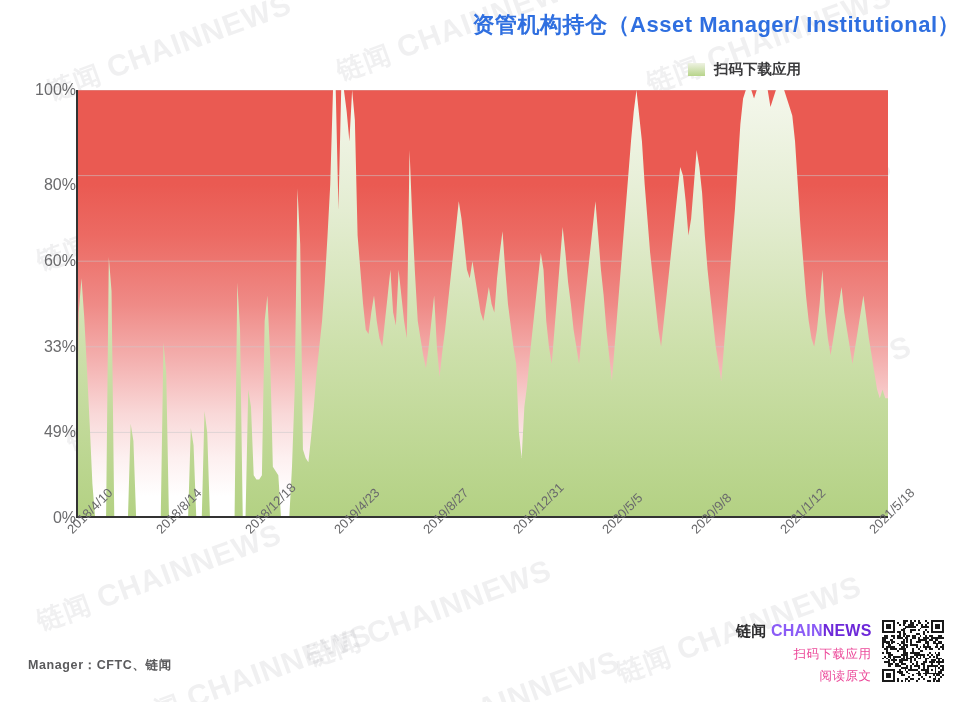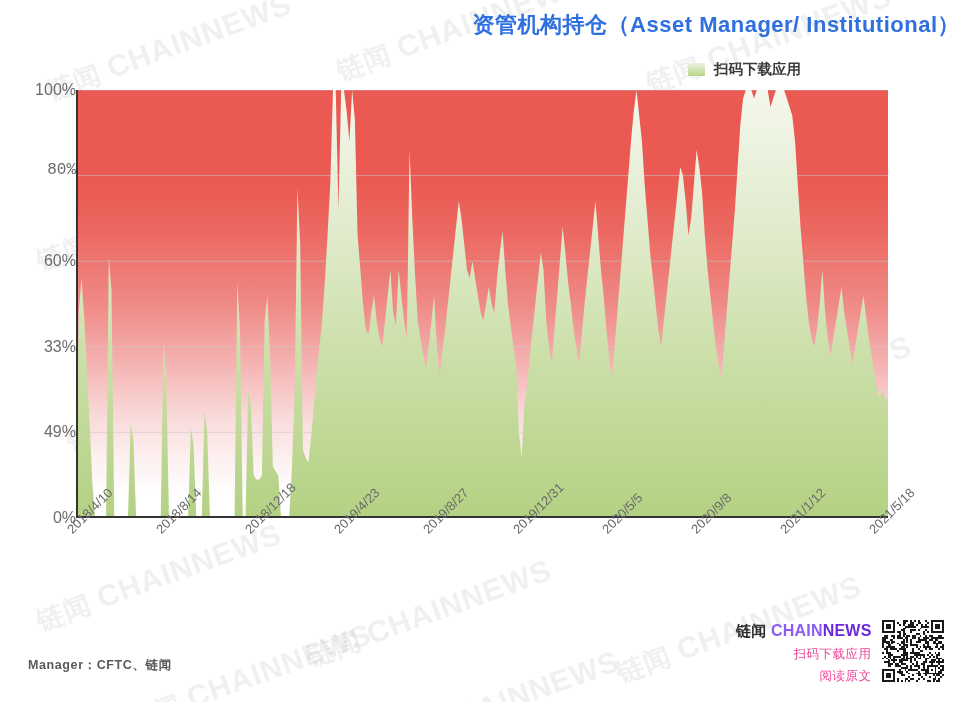--- a/index.html
+++ b/index.html
@@ -215,21 +215,21 @@
     <path id="series-path" fill="url(#greenGrad)" d="M 0 428.00 L 0.00 428.00 L 2.73 222.56 L 5.47 188.32 L 8.20 226.84 L 10.94 278.20 L 13.67 333.84 L 16.40 393.76 L 19.14 428.00 L 21.87 428.00 L 24.61 428.00 L 27.34 428.00 L 30.07 428.00 L 32.81 166.92 L 35.54 201.16 L 38.28 428.00 L 41.01 428.00 L 43.74 428.00 L 46.48 428.00 L 49.21 428.00 L 51.95 428.00 L 54.68 333.84 L 57.41 350.96 L 60.15 428.00 L 62.88 428.00 L 65.62 428.00 L 68.35 428.00 L 71.08 428.00 L 73.82 428.00 L 76.55 428.00 L 79.29 428.00 L 82.02 428.00 L 84.75 428.00 L 87.49 252.52 L 90.22 282.48 L 92.96 428.00 L 95.69 428.00 L 98.42 428.00 L 101.16 428.00 L 103.89 428.00 L 106.63 428.00 L 109.36 428.00 L 112.09 428.00 L 114.83 338.12 L 117.56 355.24 L 120.30 428.00 L 123.03 428.00 L 125.76 428.00 L 128.50 321.00 L 131.23 342.40 L 133.97 428.00 L 136.70 428.00 L 139.43 428.00 L 142.17 428.00 L 144.90 428.00 L 147.64 428.00 L 150.37 428.00 L 153.10 428.00 L 155.84 428.00 L 158.57 428.00 L 161.31 192.60 L 164.04 239.68 L 166.77 428.00 L 169.51 428.00 L 172.24 299.60 L 174.98 316.72 L 177.71 385.20 L 180.44 389.48 L 183.18 389.48 L 185.91 385.20 L 188.65 231.12 L 191.38 205.44 L 194.11 265.36 L 196.85 376.64 L 199.58 380.92 L 202.32 385.20 L 205.05 428.00 L 207.78 428.00 L 210.52 428.00 L 213.25 428.00 L 215.99 376.64 L 218.72 299.60 L 221.45 98.44 L 224.19 154.08 L 226.92 359.52 L 229.66 368.08 L 232.39 372.36 L 235.12 346.68 L 237.86 316.72 L 240.59 282.48 L 243.33 256.80 L 246.06 231.12 L 248.79 192.60 L 251.53 145.52 L 254.26 94.16 L 257.00 0.00 L 259.73 0.00 L 262.46 119.84 L 265.20 0.00 L 267.93 0.00 L 270.67 21.40 L 273.40 51.36 L 276.13 0.00 L 278.87 29.96 L 281.60 145.52 L 284.34 179.76 L 287.07 214.00 L 289.80 239.68 L 292.54 243.96 L 295.27 222.56 L 298.01 205.44 L 300.74 231.12 L 303.47 248.24 L 306.21 256.80 L 308.94 231.12 L 311.68 205.44 L 314.41 179.76 L 317.14 222.56 L 319.88 235.40 L 322.61 179.76 L 325.35 205.44 L 328.08 231.12 L 330.81 248.24 L 333.55 59.92 L 336.28 128.40 L 339.02 184.04 L 341.75 231.12 L 344.48 248.24 L 347.22 265.36 L 349.95 278.20 L 352.69 256.80 L 355.42 231.12 L 358.15 205.44 L 360.89 256.80 L 363.62 286.76 L 366.36 261.08 L 369.09 239.68 L 371.82 214.00 L 374.56 188.32 L 377.29 162.64 L 380.03 136.96 L 382.76 111.28 L 385.49 128.40 L 388.23 154.08 L 390.96 179.76 L 393.70 188.32 L 396.43 171.20 L 399.16 188.32 L 401.90 205.44 L 404.63 222.56 L 407.37 231.12 L 410.10 214.00 L 412.84 196.88 L 415.57 214.00 L 418.30 222.56 L 421.04 188.32 L 423.77 162.64 L 426.51 141.24 L 429.24 179.76 L 431.97 214.00 L 434.71 235.40 L 437.44 256.80 L 440.18 273.92 L 442.91 342.40 L 445.64 368.08 L 448.38 316.72 L 451.11 295.32 L 453.85 265.36 L 456.58 239.68 L 459.31 214.00 L 462.05 188.32 L 464.78 162.64 L 467.52 179.76 L 470.25 231.12 L 472.98 256.80 L 475.72 273.92 L 478.45 239.68 L 481.19 205.44 L 483.92 171.20 L 486.65 136.96 L 489.39 162.64 L 492.12 192.60 L 494.86 214.00 L 497.59 239.68 L 500.32 256.80 L 503.06 273.92 L 505.79 243.96 L 508.53 214.00 L 511.26 188.32 L 513.99 162.64 L 516.73 136.96 L 519.46 111.28 L 522.20 145.52 L 524.93 179.76 L 527.66 205.44 L 530.40 239.68 L 533.13 265.36 L 535.87 291.04 L 538.60 256.80 L 541.33 222.56 L 544.07 188.32 L 546.80 154.08 L 549.54 119.84 L 552.27 85.60 L 555.00 51.36 L 557.74 21.40 L 560.47 0.00 L 563.21 25.68 L 565.94 51.36 L 568.67 94.16 L 571.41 128.40 L 574.14 162.64 L 576.88 188.32 L 579.61 214.00 L 582.34 239.68 L 585.08 256.80 L 587.81 231.12 L 590.55 205.44 L 593.28 179.76 L 596.01 154.08 L 598.75 128.40 L 601.48 102.72 L 604.22 77.04 L 606.95 85.60 L 609.68 111.28 L 612.42 145.52 L 615.15 128.40 L 617.89 94.16 L 620.62 59.92 L 623.35 77.04 L 626.09 102.72 L 628.82 145.52 L 631.56 179.76 L 634.29 205.44 L 637.02 231.12 L 639.76 256.80 L 642.49 273.92 L 645.23 291.04 L 647.96 256.80 L 650.69 222.56 L 653.43 188.32 L 656.16 154.08 L 658.90 119.84 L 661.63 77.04 L 664.36 34.24 L 667.10 8.56 L 669.83 0.00 L 672.57 0.00 L 675.30 0.00 L 678.03 8.56 L 680.77 0.00 L 683.50 0.00 L 686.24 0.00 L 688.97 0.00 L 691.70 0.00 L 694.44 17.12 L 697.17 8.56 L 699.91 0.00 L 702.64 0.00 L 705.37 0.00 L 708.11 0.00 L 710.84 8.56 L 713.58 17.12 L 716.31 25.68 L 719.04 51.36 L 721.78 94.16 L 724.51 136.96 L 727.25 171.20 L 729.98 205.44 L 732.71 231.12 L 735.45 248.24 L 738.18 256.80 L 740.92 239.68 L 743.65 214.00 L 746.38 179.76 L 749.12 222.56 L 751.85 248.24 L 754.59 265.36 L 757.32 248.24 L 760.05 231.12 L 762.79 214.00 L 765.52 196.88 L 768.26 222.56 L 770.99 239.68 L 773.72 256.80 L 776.46 273.92 L 779.19 256.80 L 781.93 239.68 L 784.66 222.56 L 787.39 205.44 L 790.13 226.84 L 792.86 248.24 L 795.60 265.36 L 798.33 282.48 L 801.06 299.60 L 803.80 308.16 L 806.53 299.60 L 809.27 308.16 L 812.00 308.16 L 812.00 428.00 Z"></path>
   </svg>
   <div id="plot-border"></div>
 </div>
 
 <div id="y-axis">
     <div class="y-tick" style="top: 509px;">0%</div>
     <div class="y-tick" style="top: 423.4px;">49%</div>
     <div class="y-tick" style="top: 337.8px;">33%</div>
     <div class="y-tick" style="top: 252.2px;">60%</div>
-    <div class="y-tick" style="top: 161px; font-family: Liberation Mono, monospace;">80%</div>
+    <div class="y-tick" style="top: 176px;">80%</div>
     <div class="y-tick" style="top: 81px;">100%</div>
   </div>
 <div id="x-axis">
     <div class="x-tick" style="left: 64px; top: 526px;">2018/4/10</div>
     <div class="x-tick" style="left: 153.111px; top: 526px;">2018/8/14</div>
     <div class="x-tick" style="left: 242.222px; top: 526px;">2018/12/18</div>
     <div class="x-tick" style="left: 331.333px; top: 526px;">2019/4/23</div>
     <div class="x-tick" style="left: 420.444px; top: 526px;">2019/8/27</div>
     <div class="x-tick" style="left: 509.556px; top: 526px;">2019/12/31</div>
     <div class="x-tick" style="left: 598.667px; top: 526px;">2020/5/5</div>

